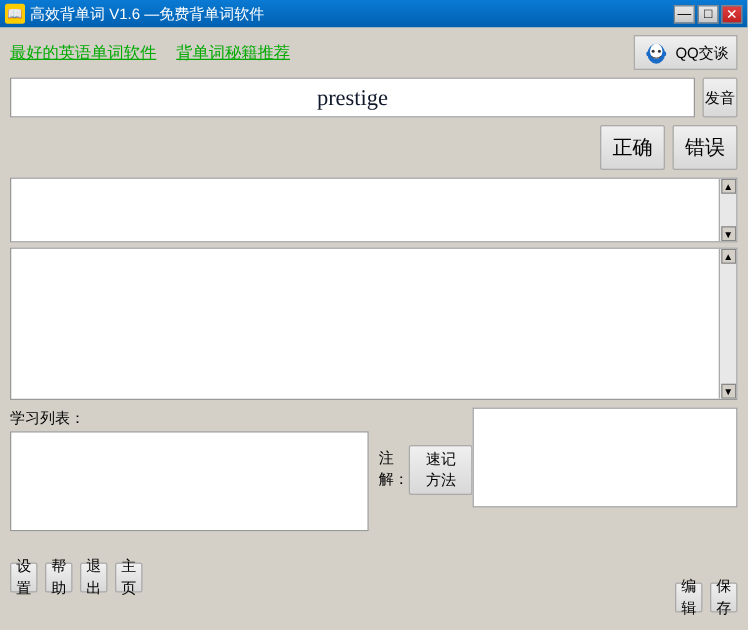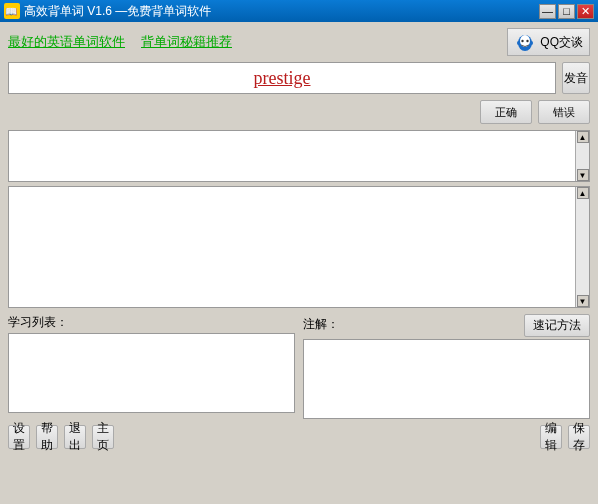--- a/index.html
+++ b/index.html
@@ -99,23 +99,22 @@
       margin-bottom: 6px;
     }
     .word-input {
       flex: 1;
       height: 32px;
       background: white;
       border: 1px solid #999;
       text-align: center;
       font-size: 18px;
       font-family: serif;
-      color: #b91c1c;
+      color: #0f172a;
       outline: none;
-      text-decoration: underline;
     }
     .sound-btn {
       width: 28px;
       height: 32px;
       background: linear-gradient(to bottom, #f0f0f0, #d8d8d8);
       border: 1px solid #aaa;
       border-radius: 2px;
       cursor: pointer;
       font-size: 12px;
       display: flex;
@@ -123,25 +122,25 @@
       justify-content: center;
     }
     .correct-row {
       display: flex;
       justify-content: flex-end;
       gap: 6px;
       margin-bottom: 6px;
     }
     .correct-btn, .wrong-btn {
       width: 52px;
-      height: 24px;
-      border: 1px solid #aaa;
-      border-radius: 2px;
-      cursor: pointer;
-      font-size: 11px;
+      height: 36px;
+      border: 1px solid #aaa;
+      border-radius: 2px;
+      cursor: pointer;
+      font-size: 16px;
       display: flex;
       align-items: center;
       justify-content: center;
       background: linear-gradient(to bottom, #f0f0f0, #d8d8d8);
     }
     .text-area-top {
       width: 100%;
       height: 52px;
       background: white;
       border: 1px solid #999;
@@ -212,21 +211,21 @@
       height: 80px;
       background: white;
       border: 1px solid #999;
       resize: none;
       font-size: 12px;
       outline: none;
     }
     .note-section {
       flex: 1;
       display: flex;
-      flex-direction: column;
+      flex-direction: row;
     }
     .note-header {
       display: flex;
       justify-content: space-between;
       align-items: center;
       margin-bottom: 2px;
     }
     .quick-btn {
       padding: 2px 8px;
       background: linear-gradient(to bottom, #f0f0f0, #d8d8d8);
@@ -266,20 +265,21 @@
     }
     .left-btns {
       display: flex;
       gap: 6px;
     }
     .right-btns {
       display: flex;
       gap: 6px;
       margin-left: auto;
       align-items: center;
+      margin-top: 32px;
     }
   </style>
 </head>
 <body>
 
 <div class="title-bar">
   <div class="title-bar-left">
     <div class="title-icon">📖</div>
     <span>高效背单词 V1.6 —免费背单词软件</span>
   </div>

